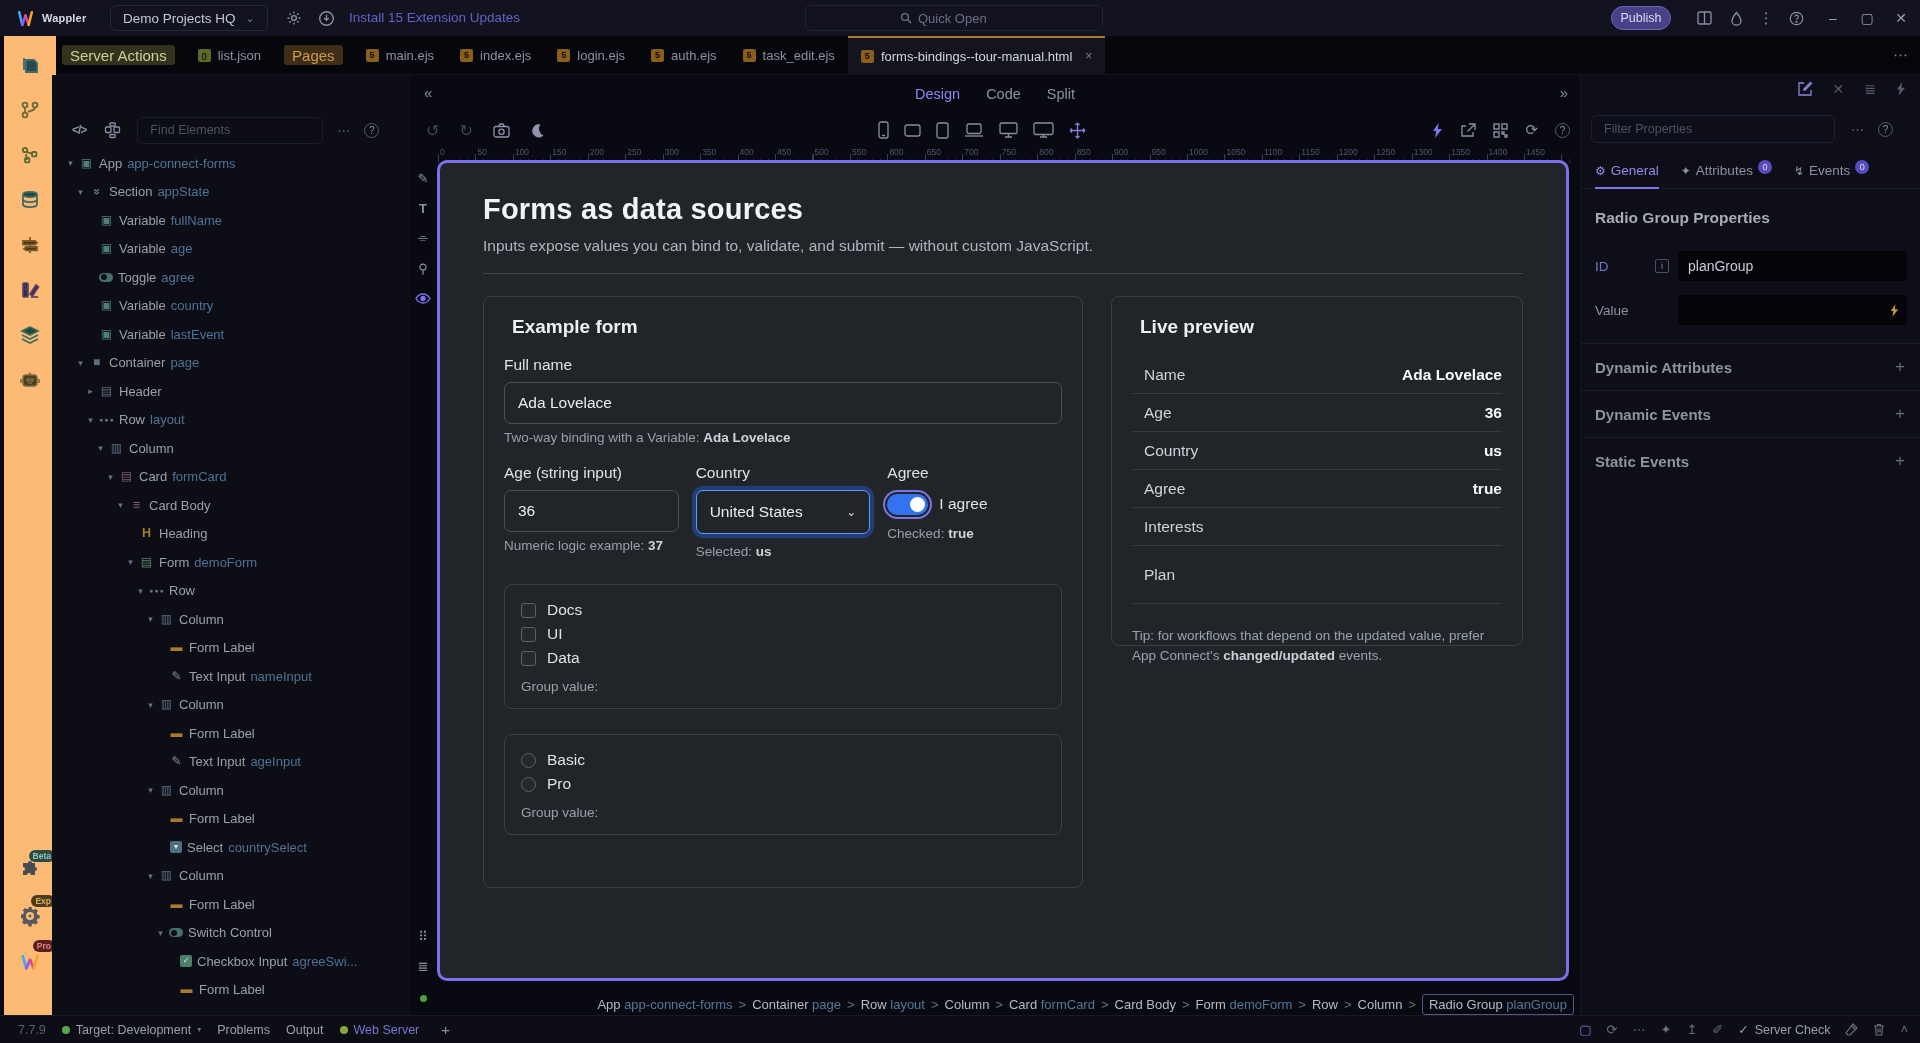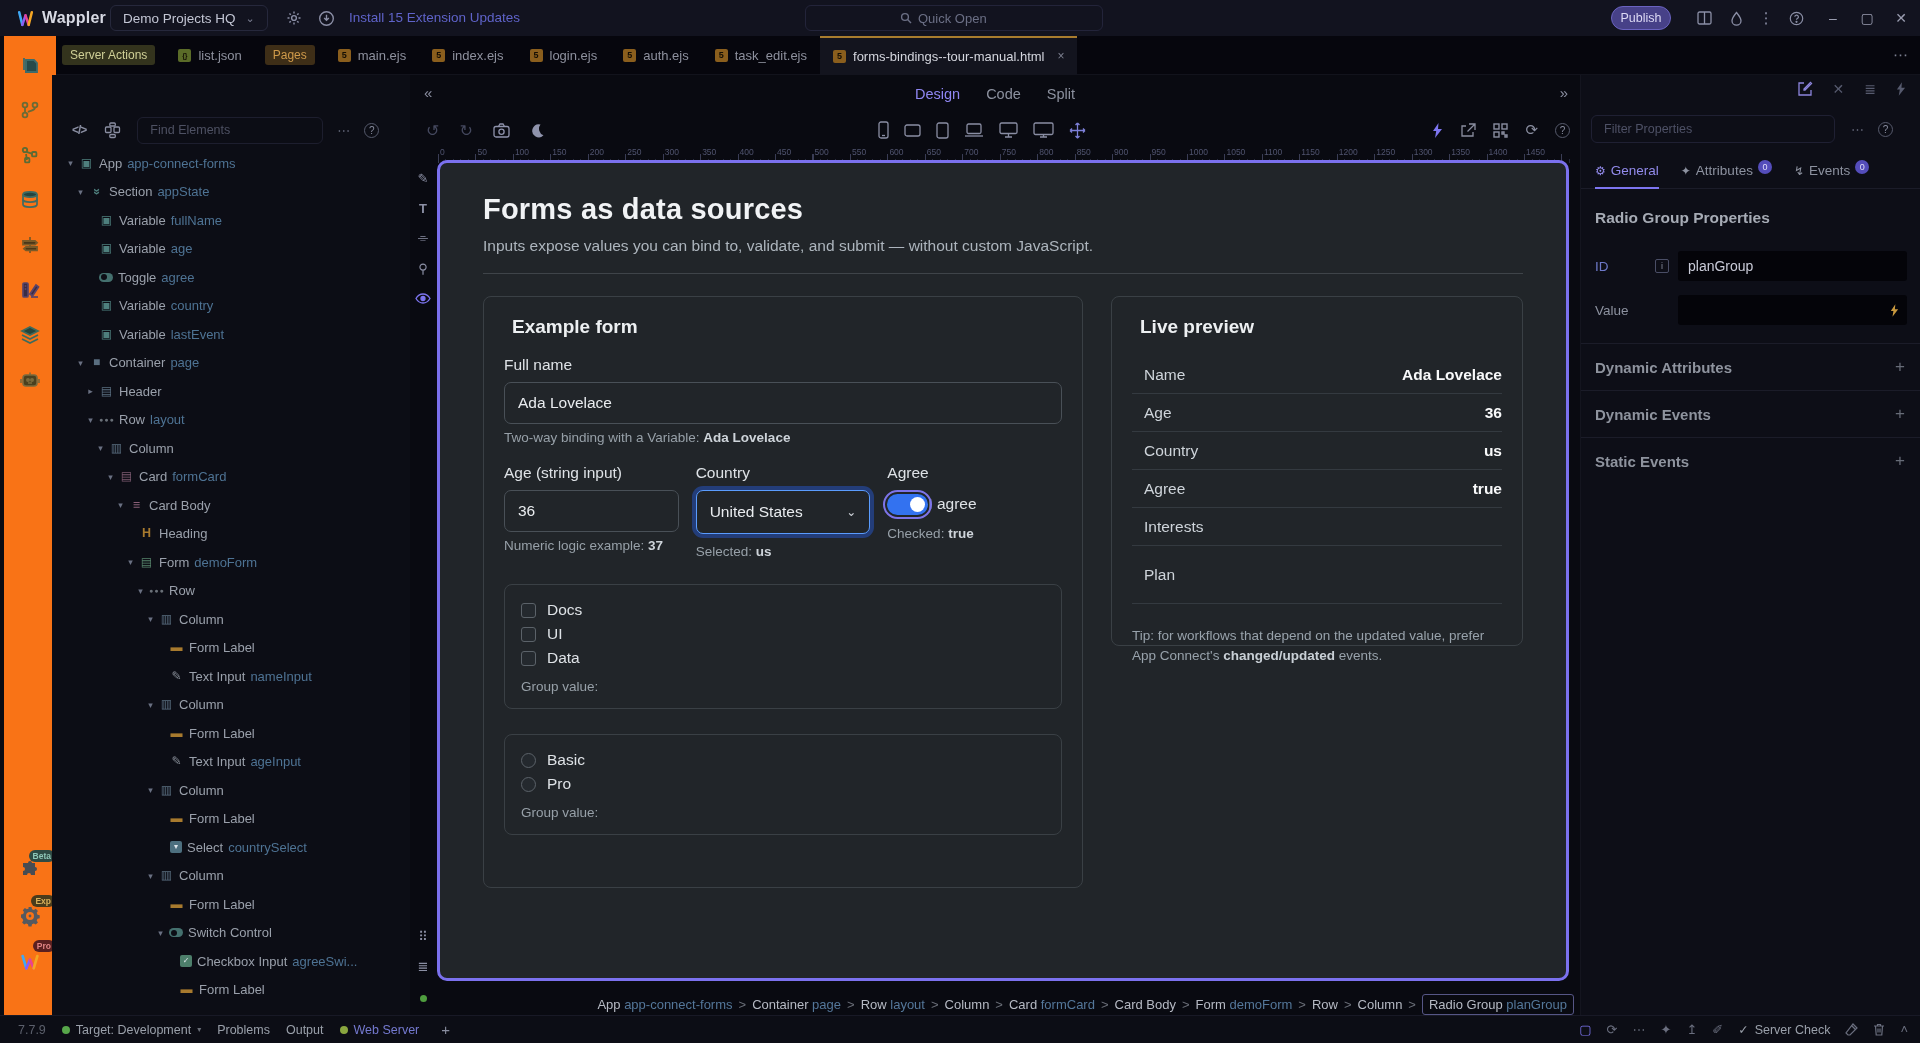--- a/index.html
+++ b/index.html
@@ -2,44 +2,44 @@
 <html><head>
 <meta charset="utf-8">
 <style>
   *{margin:0;padding:0;box-sizing:border-box;}
   html,body{width:1920px;height:1043px;background:#07070d;font-family:"Liberation Sans",sans-serif;overflow:hidden;}
   .app{position:relative;width:1920px;height:1043px;background:#0a0b12;}
 
   
   .topbar{position:absolute;left:0;top:0;width:1920px;height:36px;background:#12131f;display:flex;align-items:center;}
   .brand{position:absolute;left:16px;top:0;height:36px;display:flex;align-items:center;gap:7px;}
-  .brand-name{color:#d8dae4;font-size:16px;font-weight:bold;letter-spacing:.2px;}
+  .brand-name{color:#d8dae4;font-size:11px;font-weight:bold;letter-spacing:.2px;}
   .project-dd{position:absolute;left:110px;top:5px;height:26px;display:flex;align-items:center;gap:10px;padding:0 12px;border:1px solid #26283c;border-radius:6px;background:transparent;color:#c3c6d4;font-size:13.5px;cursor:pointer;}
   .project-dd .chev{color:#7b7e92;font-size:11px;}
   .tb-ic{position:absolute;top:8px;width:20px;height:20px;display:flex;align-items:center;justify-content:center;color:#8b8fa6;font-size:15px;}
   .updates{position:absolute;left:349px;top:10px;color:#5f63c9;font-size:13.5px;text-decoration:none;cursor:pointer;}
   .quickopen{position:absolute;left:805px;top:5px;width:298px;height:26px;border:1px solid #23243a;border-radius:6px;display:flex;align-items:center;justify-content:center;gap:6px;color:#595d72;}
   .quickopen input{background:transparent;border:none;outline:none;color:#8d90a3;font-size:13px;text-align:left;width:90px;}
   .quickopen input::placeholder{color:#6b6f85;}
   .publish{position:absolute;left:1611px;top:6px;width:60px;height:24px;border-radius:12px;background:#474188;border:1px solid #6a63c0;color:#dcd9f4;font-size:12.5px;cursor:pointer;}
   .winctl{position:absolute;top:0;height:36px;display:flex;align-items:center;justify-content:center;width:30px;color:#9a9db0;font-size:14px;cursor:pointer;}
 
   
   .tabbar{position:absolute;left:52px;top:36px;width:1868px;height:39px;background:#06060d;display:flex;align-items:center;border-bottom:1px solid #12131c;}
   .tab{display:flex;align-items:center;gap:7px;height:39px;padding:0 13px;font-size:13px;color:#8e919e;cursor:pointer;white-space:nowrap;}
   .tab.active{background:#13141e;border-top:2px solid #a87c2e;color:#d4d6de;}
   .tab .close{color:#7d8090;margin-left:6px;font-size:12px;}
-  .chip{height:20px;border-radius:3px;padding:0 8px;display:flex;align-items:center;font-size:12px;margin:0 10px;cursor:pointer;}
+  .chip{height:20px;border-radius:3px;padding:0 8px;display:flex;align-items:center;font-size:15px;margin:0 10px;cursor:pointer;}
   .chip-olive{background:#33331d;color:#cfcf96;}
   .chip-amber{background:#3e2e17;color:#cf9a4a;}
   .ficon{width:13px;height:13px;border-radius:2px;background:#8a5e1d;color:#140e04;font-size:9px;font-weight:bold;display:flex;align-items:center;justify-content:center;}
   .tab-overflow{position:absolute;right:12px;color:#7c7f90;font-size:15px;cursor:pointer;}
 
   
-  .leftrail{position:absolute;left:4px;top:36px;width:52px;height:979px;background:#f97316;}
+  .leftrail{position:absolute;left:4px;top:36px;width:52px;height:979px;background:#fdba74;}
   .rail-ic{position:relative;width:52px;height:38px;display:flex;align-items:center;justify-content:center;cursor:pointer;margin-bottom:7px;}
   .rail-top{padding-top:10px;}
   .rail-bottom{position:absolute;left:0;bottom:28px;width:52px;}
   .rail-badge{position:absolute;top:-2px;right:1px;font-size:8.5px;padding:1px 4px;border-radius:6px;font-weight:bold;}
   .bg-beta{background:#2e4a44;color:#8fc7b8;}
   .bg-exp{background:#4a3c1c;color:#d8b05a;}
   .bg-pro{background:#5a2020;color:#e08484;}
 
   
   .treepanel{position:absolute;left:52px;top:75px;width:358px;height:940px;background:#0c0d15;}
@@ -100,21 +100,21 @@
   .preview-card{width:418px;height:350px;}
   .card h2{font-size:19px;font-weight:bold;color:#edf0f2;margin:2px 8px 18px;}
   .flabel{display:block;font-size:15.5px;color:#dee2e6;margin-bottom:8px;}
   .finput{height:42px;border:1px solid #495057;border-radius:7px;display:flex;align-items:center;padding:0 13px;font-size:15.5px;color:#e9ecef;background:#212529;}
   .fhelp{font-size:13.5px;color:#97a0a8;margin-top:6px;}
   .fhelp b{color:#ced4da;font-weight:bold;}
   .row3{display:flex;gap:17px;margin-top:19px;}
   .row3 .col{width:175px;}
   .fselect{height:44px;border:1px solid #5a9cfe;border-radius:7px;display:flex;align-items:center;justify-content:space-between;padding:0 13px;font-size:15.5px;color:#e9ecef;box-shadow:0 0 0 4px rgba(38,92,220,.45);background:#212529;cursor:pointer;}
   .fselect .sel-chev{color:#cfd4da;font-size:12px;}
-  .switch-row{display:flex;align-items:center;margin-top:8px;height:28px;}
+  .switch-row{display:flex;align-items:center;gap:11px;margin-top:8px;height:28px;}
   .switch{width:41px;height:21px;border-radius:11px;background:#3372f0;position:relative;outline:2px solid #7d74e8;outline-offset:2px;cursor:pointer;flex:none;}
   .switch .knob{position:absolute;right:3px;top:3px;width:15px;height:15px;border-radius:50%;background:#ffffff;}
   .sw-label{font-size:15.5px;color:#dee2e6;}
   fieldset.group{border:1px solid #3a4045;border-radius:8px;padding:13px 16px 14px;margin-top:25px;}
   fieldset.group h4{font-size:15.5px;font-weight:bold;color:#e6eaed;margin-bottom:11px;}
   .opt-row{display:flex;align-items:center;gap:11px;height:24px;}
   .opt-box{width:15px;height:15px;border:1px solid #5b6269;border-radius:3px;background:#24292e;flex:none;cursor:pointer;}
   .opt-box.round{border-radius:50%;}
   .opt-label{font-size:15.5px;color:#dee2e6;}
   .gval{font-size:13.5px;color:#97a0a8;margin-top:9px;}

